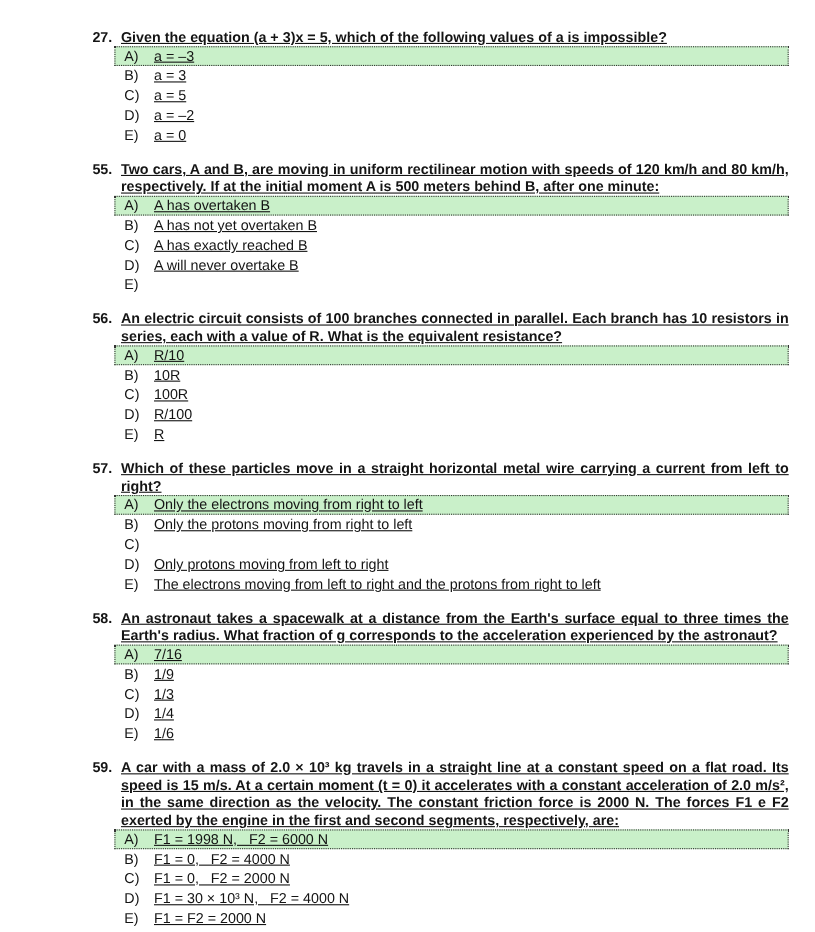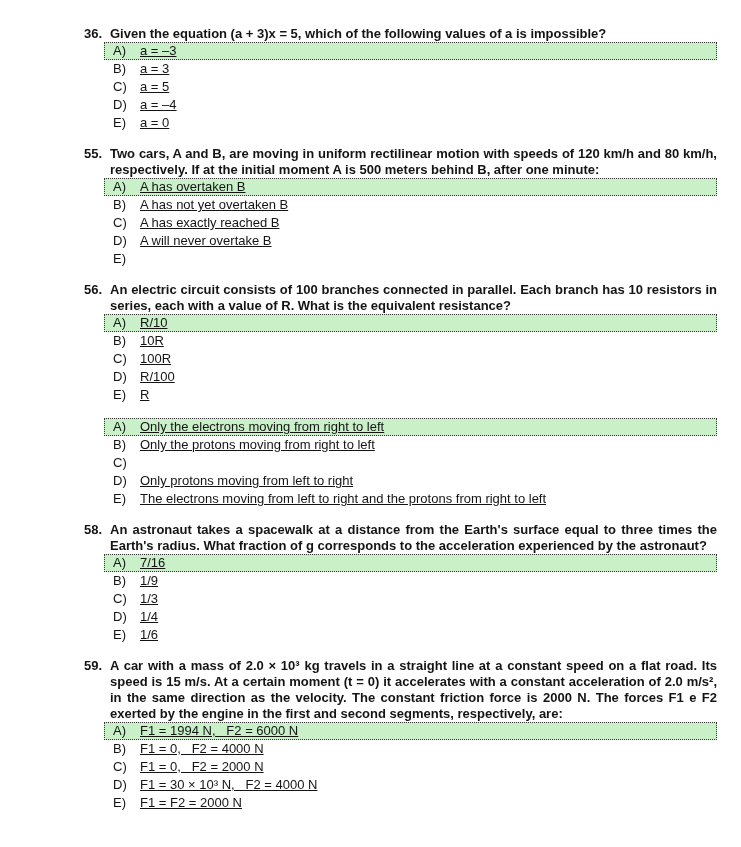--- a/index.html
+++ b/index.html
@@ -30,20 +30,21 @@
     font-size: 13px;
     line-height: 16px;
   }
   .q-number {
     flex: 0 0 26px;
     width: 26px;
   }
   .q-stem {
     flex: 1;
     text-align: justify;
+    text-decoration: underline;
   }
   .options {
     margin-left: 20px;
   }
   .option {
     display: flex;
     font-size: 13px;
     line-height: 16px;
     border: 1px solid transparent;
     padding-left: 8px;
@@ -60,42 +61,42 @@
     background: var(--hl-bg, #c9f0c9);
     border: 1px dotted var(--hl-border, #333333);
   }
 </style>
 </head>
 <body style="background: rgb(255, 255, 255); color: rgb(20, 20, 20);">
 
 <div class="doc">
   <div class="question">
     <div class="q-head">
-      <span class="q-number">36.</span>
+      <span class="q-number">27.</span>
       <span class="q-stem">Given the equation (a + 3)x = 5, which of the following values of a is impossible?</span>
     </div>
     <div class="options">
   <div class="option highlighted">
     <span class="letter">A)</span>
     <span class="text">a = –3</span>
   </div>
 
   <div class="option">
     <span class="letter">B)</span>
     <span class="text">a = 3</span>
   </div>
 
   <div class="option">
     <span class="letter">C)</span>
     <span class="text">a = 5</span>
   </div>
 
   <div class="option">
     <span class="letter">D)</span>
-    <span class="text">a = –4</span>
+    <span class="text">a = –2</span>
   </div>
 
   <div class="option">
     <span class="letter">E)</span>
     <span class="text">a = 0</span>
   </div>
 </div>
   </div>
 
   <div class="question">
@@ -157,20 +158,24 @@
   </div>
 
   <div class="option">
     <span class="letter">E)</span>
     <span class="text">R</span>
   </div>
 </div>
   </div>
 
   <div class="question">
+    <div class="q-head">
+      <span class="q-number">57.</span>
+      <span class="q-stem">Which of these particles move in a straight horizontal metal wire carrying a current from left to right?</span>
+    </div>
     <div class="options">
   <div class="option highlighted">
     <span class="letter">A)</span>
     <span class="text">Only the electrons moving from right to left</span>
   </div>
 
   <div class="option">
     <span class="letter">B)</span>
     <span class="text">Only the protons moving from right to left</span>
   </div>
@@ -225,21 +230,21 @@
   </div>
 
   <div class="question">
     <div class="q-head">
       <span class="q-number">59.</span>
       <span class="q-stem">A car with a mass of 2.0 × 10³ kg travels in a straight line at a constant speed on a flat road. Its speed is 15 m/s. At a certain moment (t = 0) it accelerates with a constant acceleration of 2.0 m/s², in the same direction as the velocity. The constant friction force is 2000 N. The forces F1 e F2 exerted by the engine in the first and second segments, respectively, are:</span>
     </div>
     <div class="options">
   <div class="option highlighted">
     <span class="letter">A)</span>
-    <span class="text">F1 = 1994 N,   F2 = 6000 N</span>
+    <span class="text">F1 = 1998 N,   F2 = 6000 N</span>
   </div>
 
   <div class="option">
     <span class="letter">B)</span>
     <span class="text">F1 = 0,   F2 = 4000 N</span>
   </div>
 
   <div class="option">
     <span class="letter">C)</span>
     <span class="text">F1 = 0,   F2 = 2000 N</span>

